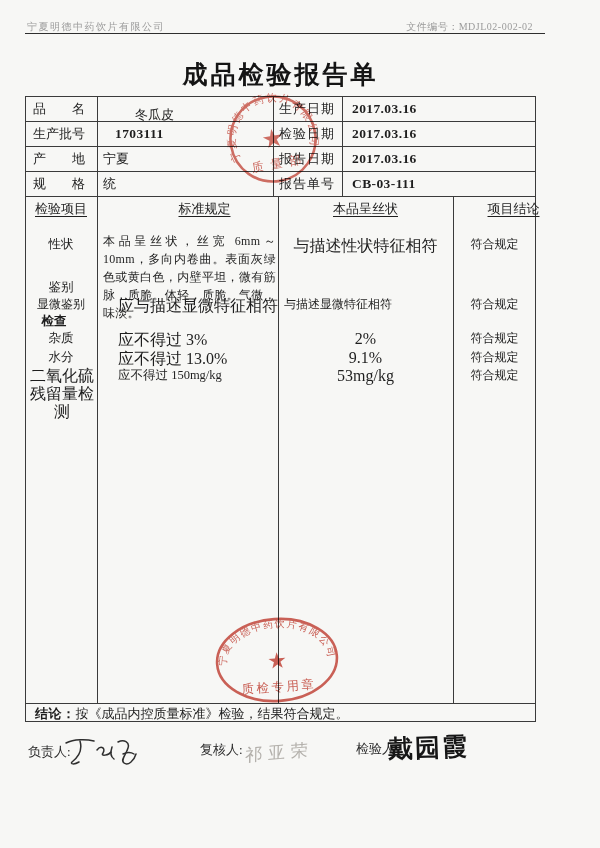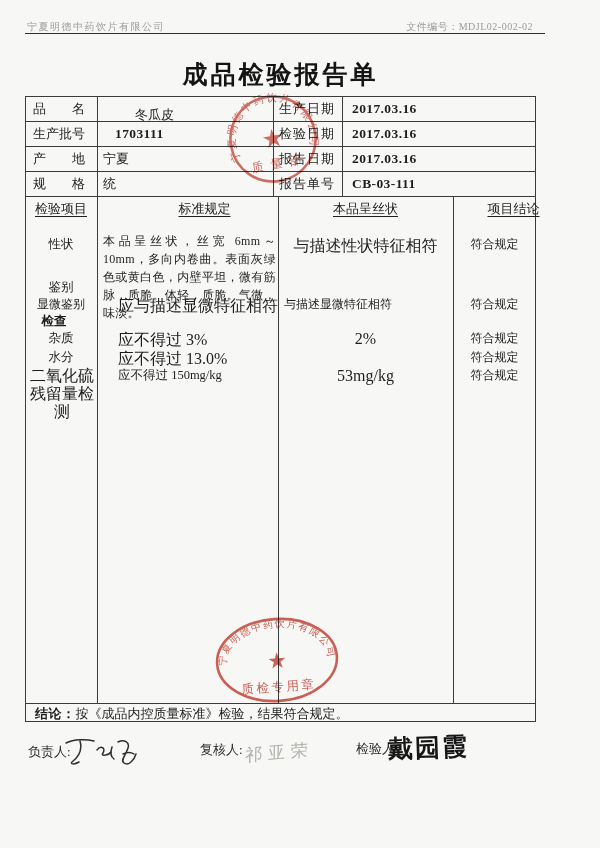--- a/index.html
+++ b/index.html
@@ -111,20 +111,21 @@
 
   <span class="c1" style="top:313px;left:18px;font-weight:bold;">检查</span>
 
   <span class="c1" style="top:330px;">杂质</span>
   <span class="c2" style="top:330px;">应不得过 3%</span>
   <span class="c3" style="top:330px;">2%</span>
   <span class="c4" style="top:330px;">符合规定</span>
 
   <span class="c1" style="top:349px;">水分</span>
   <span class="c2" style="top:349px;">应不得过 13.0%</span>
+  <span class="c3" style="top:349px;">9.1%</span>
   <span class="c4" style="top:349px;">符合规定</span>
 
   <span class="c1" style="top:367px;left:28px;width:68px;white-space:normal;line-height:18px;font-size:16px;">二氧化硫残留量检测</span>
   <span class="c2" style="top:367px;font-size:12.5px;">应不得过 150mg/kg</span>
   <span class="c3" style="top:367px;">53mg/kg</span>
   <span class="c4" style="top:367px;">符合规定</span>
 
   <div class="concl-row">
     <b>结论：</b><span>按《成品内控质量标准》检验，结果符合规定。</span>
   </div>

